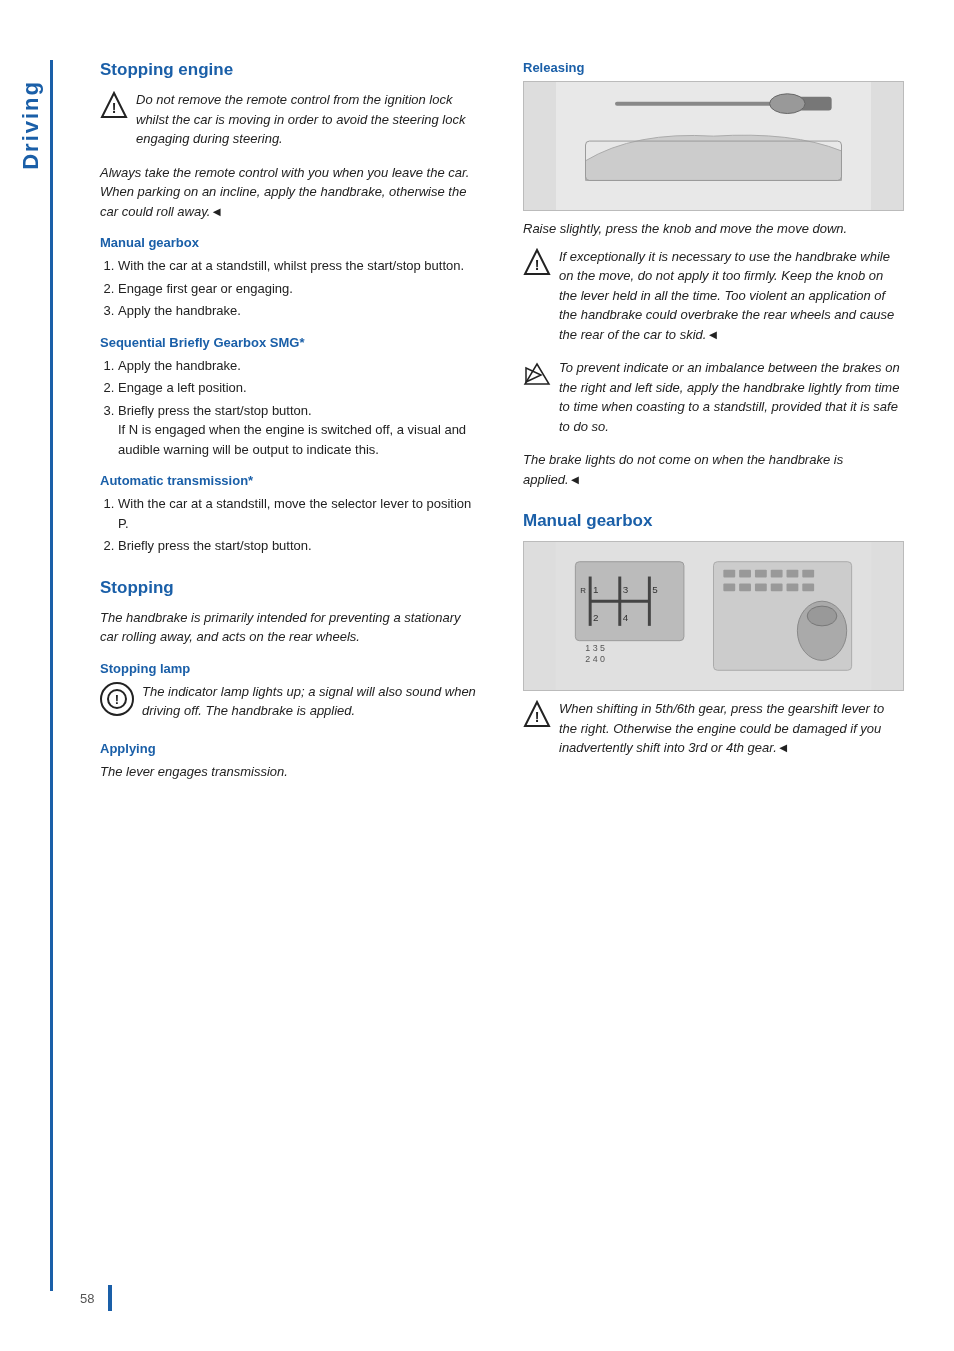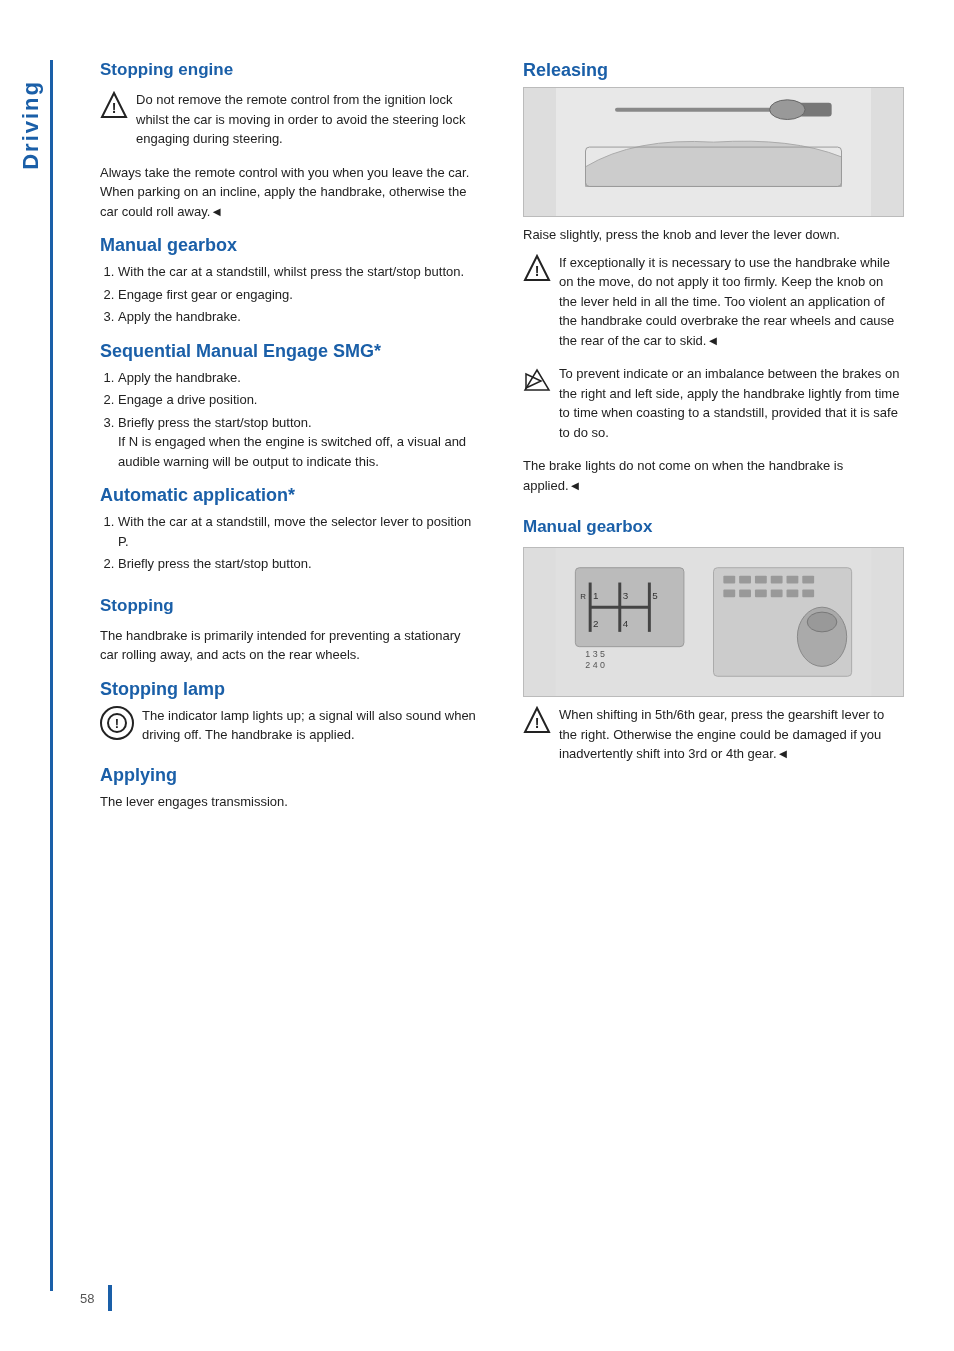--- a/index.html
+++ b/index.html
@@ -53,30 +53,31 @@
     .right-col {}
 
     h2.section-title {
       font-size: 17px;
       font-weight: bold;
       color: #1a5fa8;
       margin-bottom: 10px;
     }
 
     h3.subsection-title {
-      font-size: 18px;
+      font-size: 13px;
       font-weight: bold;
       color: #1a5fa8;
       margin-top: 14px;
       margin-bottom: 6px;
     }
 
     p {
       line-height: 1.5;
       margin-bottom: 6px;
+      font-style: italic;
     }
 
     ol {
       padding-left: 18px;
       margin-bottom: 6px;
     }
 
     ol li {
       line-height: 1.5;
       margin-bottom: 3px;
@@ -208,28 +209,28 @@
 
       <p>Always take the remote control with you when you leave the car. When parking on an incline, apply the handbrake, otherwise the car could roll away.<span>◄</span></p>
 
       <h3 class="subsection-title">Manual gearbox</h3>
       <ol>
         <li>With the car at a standstill, whilst press the start/stop button.</li>
         <li>Engage first gear or engaging.</li>
         <li>Apply the handbrake.</li>
       </ol>
 
-      <h3 class="subsection-title">Sequential Manual Engage SMG*</h3>
+      <h3 class="subsection-title">Sequential Briefly Gearbox SMG*</h3>
       <ol>
         <li>Apply the handbrake.</li>
-        <li>Engage a drive position.</li>
+        <li>Engage a left position.</li>
         <li>Briefly press the start/stop button.<br>If N is engaged when the engine is switched off, a visual and audible warning will be output to indicate this.</li>
       </ol>
 
-      <h3 class="subsection-title">Automatic application*</h3>
+      <h3 class="subsection-title">Automatic transmission*</h3>
       <ol>
         <li>With the car at a standstill, move the selector lever to position P.</li>
         <li>Briefly press the start/stop button.</li>
       </ol>
 
       <div style="margin-top:22px;">
         <h2 class="section-title">Stopping</h2>
         <p>The handbrake is primarily intended for preventing a stationary car rolling away, and acts on the rear wheels.</p>
 
         <h3 class="subsection-title">Stopping lamp</h3>
@@ -260,21 +261,21 @@
           <rect x="60" y="20" width="200" height="4" rx="2" fill="#888"></rect>
           <rect x="230" y="15" width="50" height="14" rx="3" fill="#777"></rect>
 
           <ellipse cx="235" cy="22" rx="18" ry="10" fill="#999" stroke="#666" stroke-width="1"></ellipse>
 
           <path d="M 30 80 Q 80 50 160 55 Q 240 50 290 70 L 290 100 L 30 100 Z" fill="#ccc" stroke="#aaa" stroke-width="1"></path>
           <rect x="30" y="60" width="260" height="40" rx="4" fill="none" stroke="#999" stroke-width="1"></rect>
         </svg>
       </div>
 
-      <p>Raise slightly, press the knob and lever the lever down.</p>
+      <p>Raise slightly, press the knob and move the move down.</p>
 
       <div class="warning-block" style="margin-top:8px;">
         <div class="warning-icon triangle">
           <svg class="triangle-svg" viewBox="0 0 28 28">
             <polygon points="14,2 26,26 2,26" fill="none" stroke="#222" stroke-width="2"></polygon>
             <text x="14" y="22" text-anchor="middle" font-size="14" font-weight="bold" fill="#222">!</text>
           </svg>
         </div>
         <p>If exceptionally it is necessary to use the handbrake while on the move, do not apply it too firmly. Keep the knob on the lever held in all the time. Too violent an application of the handbrake could overbrake the rear wheels and cause the rear of the car to skid.<span>◄</span></p>
       </div>

